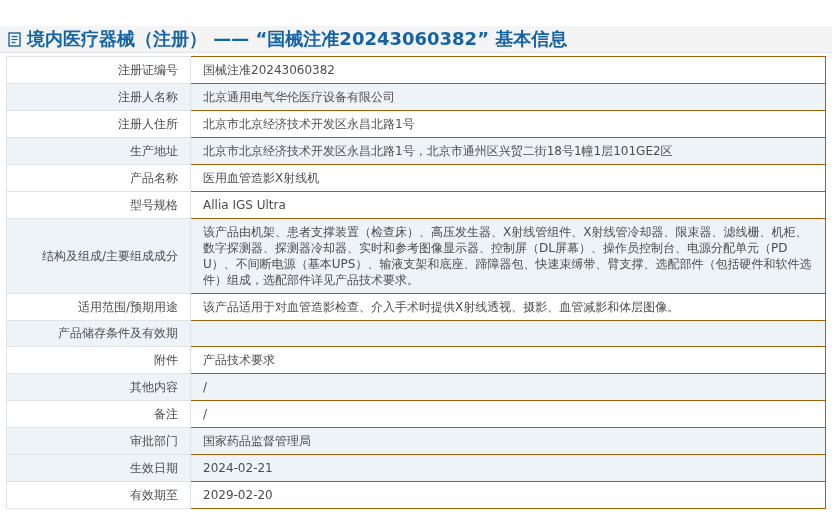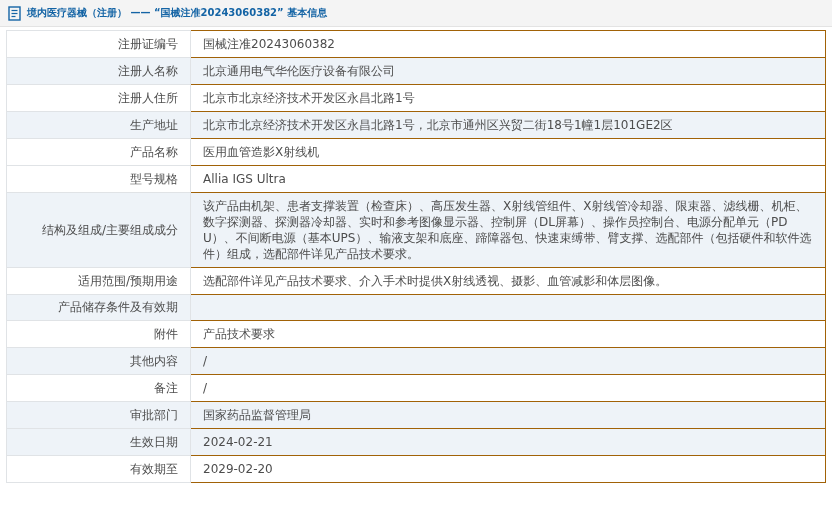--- a/index.html
+++ b/index.html
@@ -16,22 +16,23 @@
   
   .header {
     display: flex;
     align-items: center;
     gap: 6px;
     background: #f4f4f4;
     border-bottom: 1px solid #e3e3e3;
     padding: 5px 8px;
     color: #1464a5;
     font-weight: bold;
-    font-size: 10px;
+    font-size: 18px;
     line-height: 16px;
+    margin-top: 26px;
   }
   .doc-icon { display: inline-flex; flex: 0 0 auto; }
 
   
   .table-wrap { padding: 3px 6px 4px 6px; }
   table.info {
     width: 100%;
     border-collapse: collapse;
     border: 1px solid #c9ced3;
     table-layout: fixed;
@@ -100,21 +101,21 @@
           <tr>
             <th>型号规格</th>
             <td>Allia IGS Ultra</td>
           </tr>
           <tr class="alt">
             <th>结构及组成/主要组成成分</th>
             <td>该产品由机架、患者支撑装置（检查床）、高压发生器、X射线管组件、X射线管冷却器、限束器、滤线栅、机柜、数字探测器、探测器冷却器、实时和参考图像显示器、控制屏（DL屏幕）、操作员控制台、电源分配单元（PDU）、不间断电源（基本UPS）、输液支架和底座、蹄障器包、快速束缚带、臂支撑、选配部件（包括硬件和软件选件）组成，选配部件详见产品技术要求。</td>
           </tr>
           <tr>
             <th>适用范围/预期用途</th>
-            <td>选配部件详见产品技术要求、介入手术时提供X射线透视、摄影、血管减影和体层图像。</td>
+            <td>该产品适用于对血管造影检查、介入手术时提供X射线透视、摄影、血管减影和体层图像。</td>
           </tr>
           <tr class="alt">
             <th>产品储存条件及有效期</th>
             <td></td>
           </tr>
           <tr>
             <th>附件</th>
             <td>产品技术要求</td>
           </tr>
           <tr class="alt">

